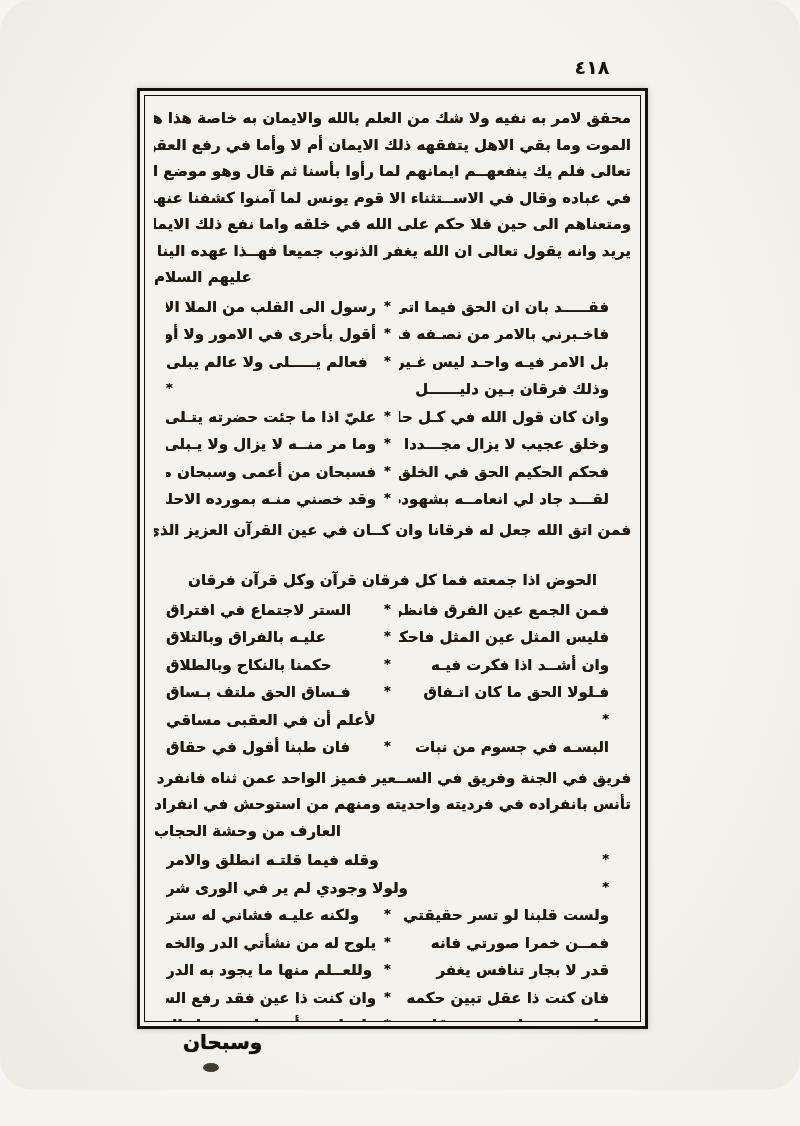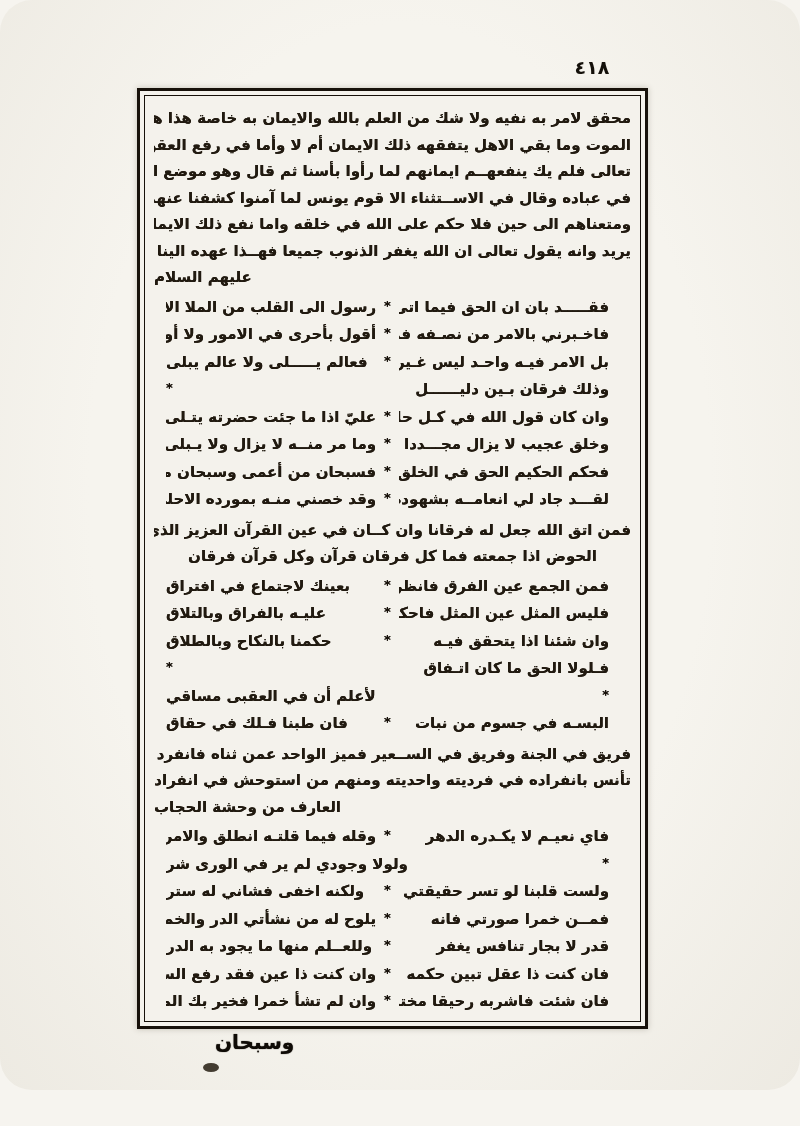--- a/index.html
+++ b/index.html
@@ -39,39 +39,38 @@
     font-size:15px;font-weight:bold;line-height:26.5px;
     text-align:justify;
   }
   .para-line{
     text-align:justify;
     text-align-last:justify;
     white-space:nowrap;
     overflow:hidden;
   }
   .para-last-left{text-align:center;text-align-last:left;}
-  .para-last-center{text-align:left;text-align-last:center;}
+  .para-last-center{text-align:left;text-align-last:center;margin-top:24px;}
   .poem{
     margin:3px 22px 3px 12px;
     font-size:15px;font-weight:bold;line-height:26.5px;
   }
   .verse{display:flex;align-items:baseline;gap:8px;}
   .hemi{flex:1 1 0;white-space:nowrap;overflow:hidden;}
   .hemi.h1{text-align:right;}
   .hemi.h2{text-align:left;}
   .star{
     flex:0 0 auto;font-size:13px;line-height:26.5px;
     transform:translateY(-2px);color:#17110a;
   }
   .catchword{
     position:absolute;left:183px;top:1030px;
     font-size:20px;font-weight:bold;color:#0f0b06;
     direction:rtl;
     text-shadow:0 0 1px #0f0b06;
-    margin-left:32px;
   }
   .ink-mark{
     position:absolute;left:203px;top:1063px;
     width:16px;height:9px;border-radius:50%;
     background:#241c10;opacity:.85;
   }
   .prose,.poem{text-shadow:0 0 .4px currentColor;}
 </style>
 </head>
 <body>
@@ -137,67 +136,67 @@
 
       <div class="prose">
         <div class="para-line">فمن اتق الله جعل له فرقانا وان كــان في عين القرآن العزيز الذي هو الجمع من قريت الماء في</div>
         <div class="para-line para-last-center">الحوض اذا جمعته فما كل فرقان قرآن وكل قرآن فرقان</div>
       </div>
 
       <div class="poem">
         <div class="verse">
           <span class="hemi h1">فمن الجمع عين الفرق فانظر</span>
           <span class="star">*</span>
-          <span class="hemi h2">بعينك لاجتماع في افتراق</span>
+          <span class="hemi h2">الستر لاجتماع في افتراق</span>
         </div>
         <div class="verse">
           <span class="hemi h1">فليس المثل عين المثل فاحكم</span>
           <span class="star">*</span>
           <span class="hemi h2">عليـه بالفراق وبالتلاق</span>
         </div>
         <div class="verse">
-          <span class="hemi h1">وان شئنا اذا يتحقق فيـه</span>
+          <span class="hemi h1">وان أشــد اذا فكرت فيـه</span>
           <span class="star">*</span>
           <span class="hemi h2">حكمنا بالنكاح وبالطلاق</span>
         </div>
         <div class="verse">
           <span class="hemi h1">فـلولا الحق ما كان اتـفاق</span>
           <span class="star">*</span>
+          <span class="hemi h2">فـساق الحق ملتف بـساق</span>
         </div>
         <div class="verse">
           <span class="star">*</span>
           <span class="hemi h2">لأعلم أن في العقبى مساقي</span>
         </div>
         <div class="verse">
           <span class="hemi h1">البسـه في جسوم من نبات</span>
           <span class="star">*</span>
-          <span class="hemi h2">فان طبنا فـلك في حقاق</span>
+          <span class="hemi h2">فان طبنا أقول في حقاق</span>
         </div>
       </div>
 
       <div class="prose">
         <div class="para-line">فريق في الجنة وفريق في الســعير فميز الواحد عمن ثناه فانفرد كل فريق بأحديته وجمعيته فمنهم من</div>
         <div class="para-line">تأنس بانفراده في فرديته واحديته ومنهم من استوحش في انفراده بفرديته واحديته فتلك عند</div>
         <div class="para-line para-last-left">العارف من وحشة الحجاب</div>
       </div>
 
       <div class="poem">
         <div class="verse">
-          <span class="hemi h1">فاي نعيـم لا يكـدره الدهر</span>
           <span class="star">*</span>
           <span class="hemi h2">وقله فيما قلتـه انطلق والامر</span>
         </div>
         <div class="verse">
           <span class="star">*</span>
           <span class="hemi h2">ولولا وجودي لم ير في الورى شر</span>
         </div>
         <div class="verse">
           <span class="hemi h1">ولست قلبنا لو تسر حقيقتي</span>
           <span class="star">*</span>
-          <span class="hemi h2">ولكنه اخفى فشاني له ستر</span>
+          <span class="hemi h2">ولكنه عليـه فشاني له ستر</span>
         </div>
         <div class="verse">
           <span class="hemi h1">فمــن خمرا صورتي فانه</span>
           <span class="star">*</span>
           <span class="hemi h2">يلوح له من نشأتي الدر والخمر</span>
         </div>
         <div class="verse">
           <span class="hemi h1">قدر لا بجار تنافس يغفر</span>
           <span class="star">*</span>
           <span class="hemi h2">وللعــلم منها ما يجود به الدر</span>

